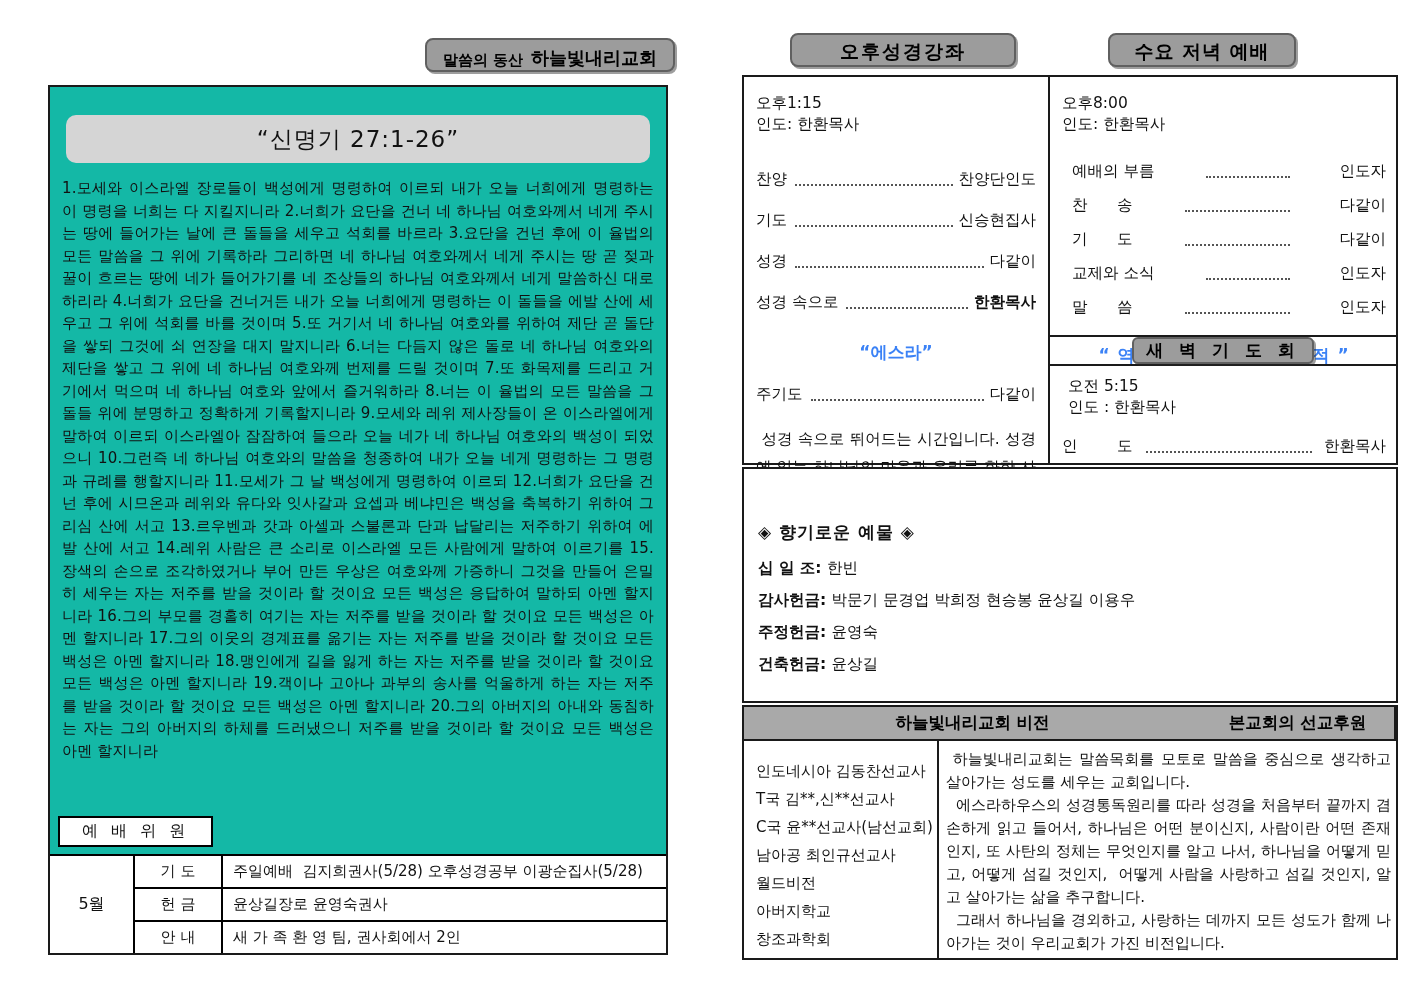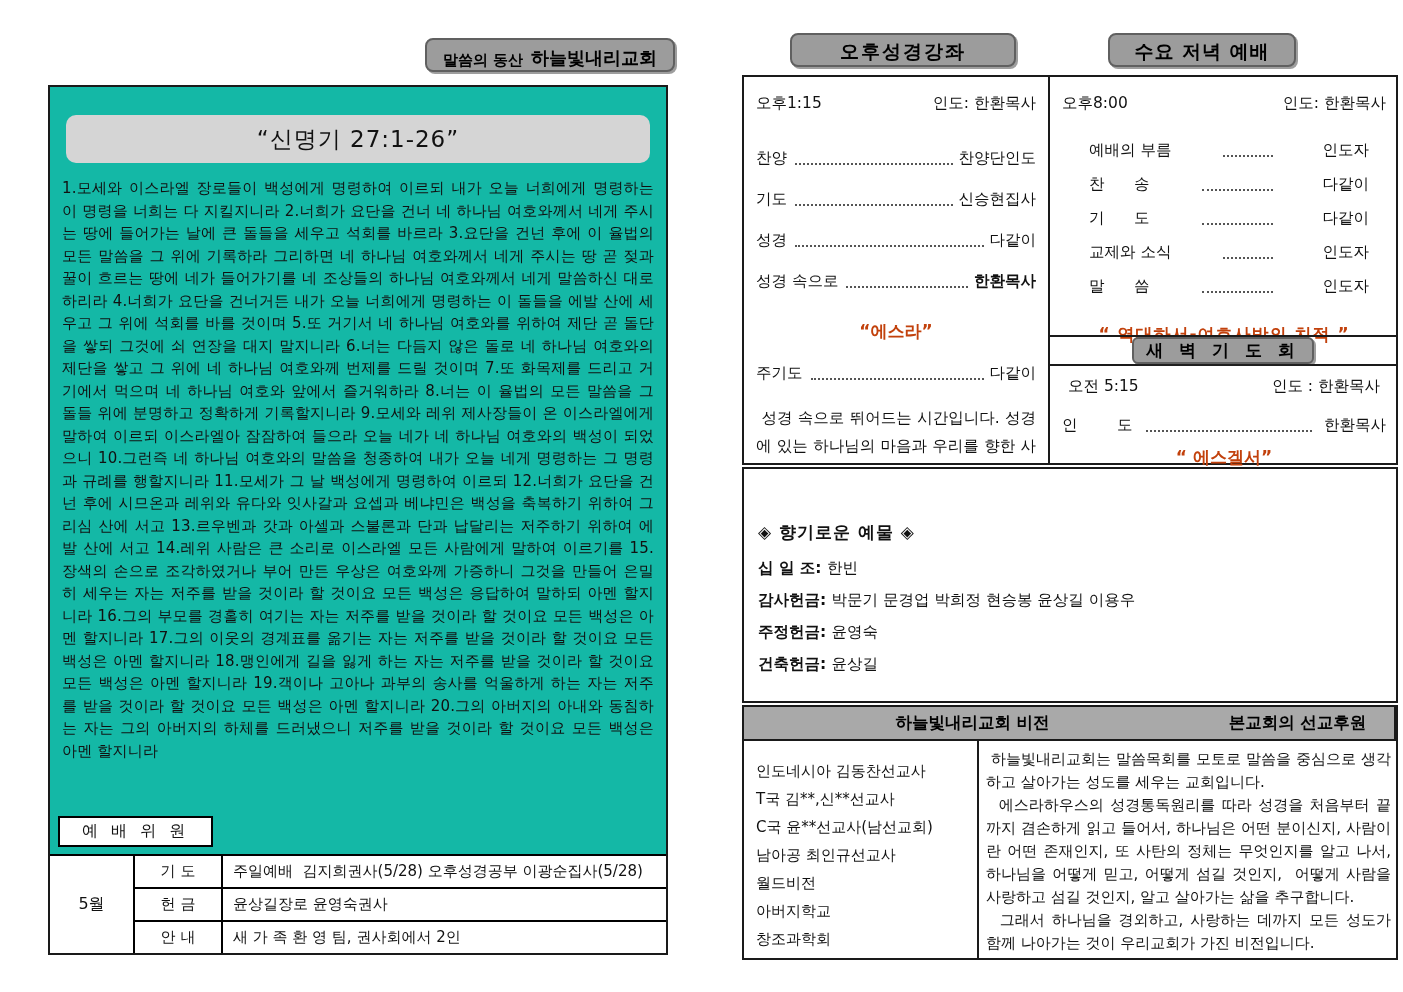--- a/index.html
+++ b/index.html
@@ -47,54 +47,54 @@
   .badge-wednesday { position:absolute; left:366px; top:33px; width:188px; height:34px; font-size:19px; letter-spacing:1px; }
 
   .top-table { position:absolute; left:0; top:75px; width:656px; height:390px; border:2px solid #1a1a1a; display:flex; background:#fff; }
   .tt-left { width:306px; border-right:2px solid #1a1a1a; padding:16px 12px 0 12px; }
   .tt-right { flex:1; display:flex; flex-direction:column; }
   .wed-content { height:258px; padding:16px 10px 0 12px; }
   .dawn-badge-row { height:34px; border-top:2px solid #1a1a1a; border-bottom:2px solid #1a1a1a; display:flex; align-items:center; justify-content:center; }
   .dawn-badge { width:182px; height:27px; font-size:17px; letter-spacing:5px; border-radius:6px; }
   .dawn-content { flex:1; padding:10px 10px 0 12px; }
 
-  .time-row { display:flex; justify-content:space-between; font-size:15.5px; white-space:pre; }
+  .time-row { display:flex; justify-content:space-between; font-size:15.5px; white-space:pre;flex-direction:column; }
   .tt-left .time-row { margin-bottom:34px; }
   .wed-content .time-row { margin-bottom:26px; }
   .dawn-content .time-row { padding:0 6px; margin-bottom:18px; }
 
   .sched-row { display:flex; align-items:flex-end; font-size:15.5px; }
   .tt-left .sched-row { margin:20px 0; }
-  .wed-content .sched-row { margin:13px 17px; padding-left:10px;gap:44px; }
+  .wed-content .sched-row { margin:13px 0; padding-left:10px;gap:44px; }
   .dawn-content .sched-row { margin:10px 0;gap:6px; }
   .s-label { white-space:pre; }
   .s-value { white-space:pre; }
   .dots { flex:1; border-bottom:2px dotted #555; margin:0 6px 4px 8px; }
   .bold-item .s-value { font-weight:bold; }
 
-  .subject { text-align:center; font-weight:bold; font-size:17px; color:#c2410c; }
+  .subject { text-align:center; font-weight:bold; font-size:17px; color:#3b82f6; }
   .tt-left .subject { margin:28px 0 14px 0; }
   .wed-content .subject { margin-top:26px; letter-spacing:1px; }
   .dawn-content .subject { margin-top:2px; }
 
   .desc { margin-top:6px; font-size:15.5px; line-height:28px; text-align:justify; white-space:pre-wrap; }
 
   .offer-box { position:absolute; left:0; top:467px; width:656px; height:236px; border:2px solid #1a1a1a; padding:52px 14px 0 14px; background:#fff; }
   .offer-title { font-size:17px; font-weight:bold; margin-bottom:14px; letter-spacing:1px; }
   .offer-row { font-size:15.5px; margin-bottom:11px; }
   .offer-row .o-label { font-weight:bold; white-space:pre; }
   .offer-row .o-value { white-space:pre; }
 
   .bottom-table { position:absolute; left:0; top:705px; width:656px; height:255px; border:2px solid #1a1a1a; display:flex; flex-direction:column; background:#fff; }
   .bt-header { height:34px; display:flex; border-bottom:2px solid #1a1a1a; background:#a9a9a9; }
   .bt-h-cell { display:flex; align-items:center; justify-content:center; font-weight:bold; font-size:16.5px; color:#000; }
   .bt-h-mission { width:195px; border-right:2px solid #1a1a1a; }
   .bt-h-vision { flex:1; }
   .bt-body { flex:1; display:flex; overflow:hidden; }
-  .bt-missions { width:235px; border-right:2px solid #1a1a1a; padding:16px 0 0 12px; font-size:15px; line-height:28px; }
+  .bt-missions { width:195px; border-right:2px solid #1a1a1a; padding:16px 0 0 12px; font-size:15px; line-height:28px; }
   .bt-vision { flex:1; padding:7px 5px 0 7px; font-size:15px; line-height:23px; }
   .bt-vision p { white-space:pre-wrap; text-align:justify; margin:0; }
 </style>
 </head>
 <body>
 
 <div class="canvas">
 
   <div class="church-badge badge">
     <span class="motto">말씀의 동산</span>

